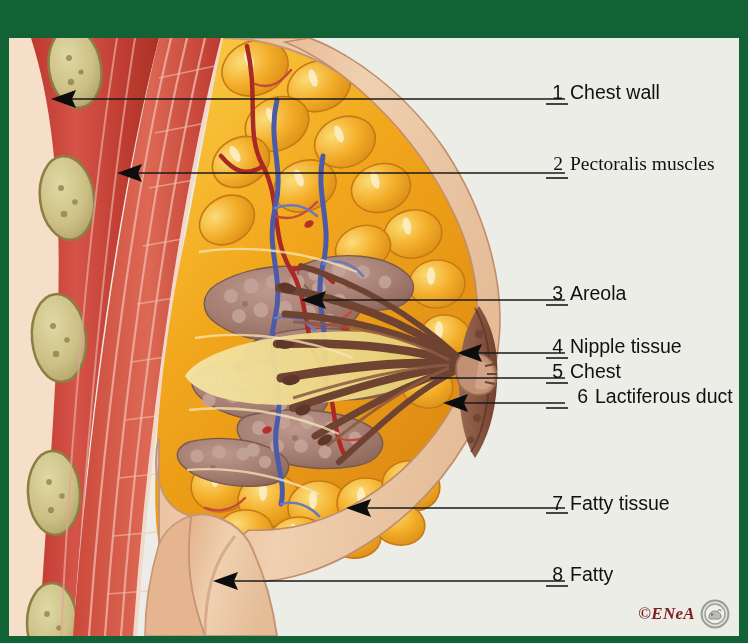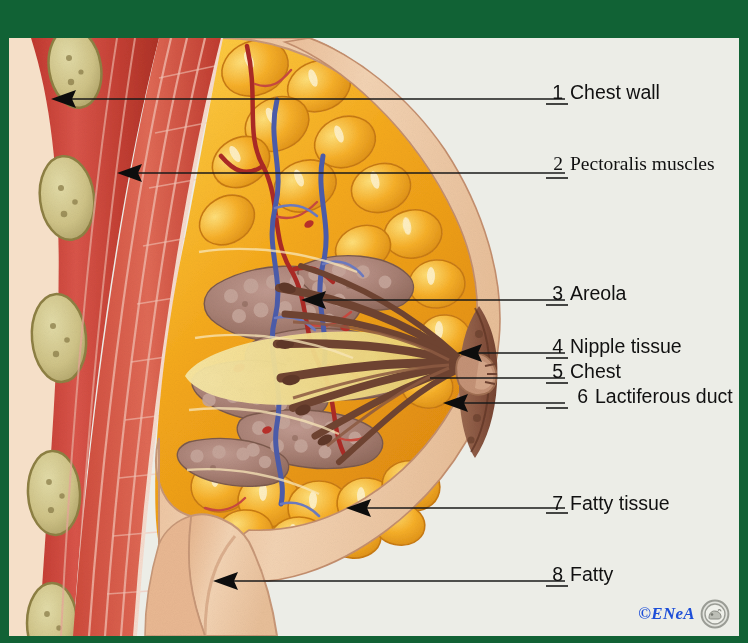--- a/index.html
+++ b/index.html
@@ -40,21 +40,21 @@
   .label .num{display:inline-block;min-width:11px;text-align:right;}
   .label .txt{margin-left:7px;}
 
   #sig{
     position:absolute;right:18px;bottom:14px;
     display:flex;align-items:center;gap:5px;
   }
   #sig .sig-text{
     font-family:"Liberation Serif",serif;
     font-style:italic;font-weight:bold;
-    font-size:17px;color:#1d4ed8;letter-spacing:0.3px;
+    font-size:17px;color:#7f1d1d;letter-spacing:0.3px;
   }
 </style>
 </head>
 <body>
 
 <div id="frame">
 
   <div class="band" id="band-top"></div>
   <div class="band" id="band-left"></div>
   <div class="band" id="band-right"></div>

